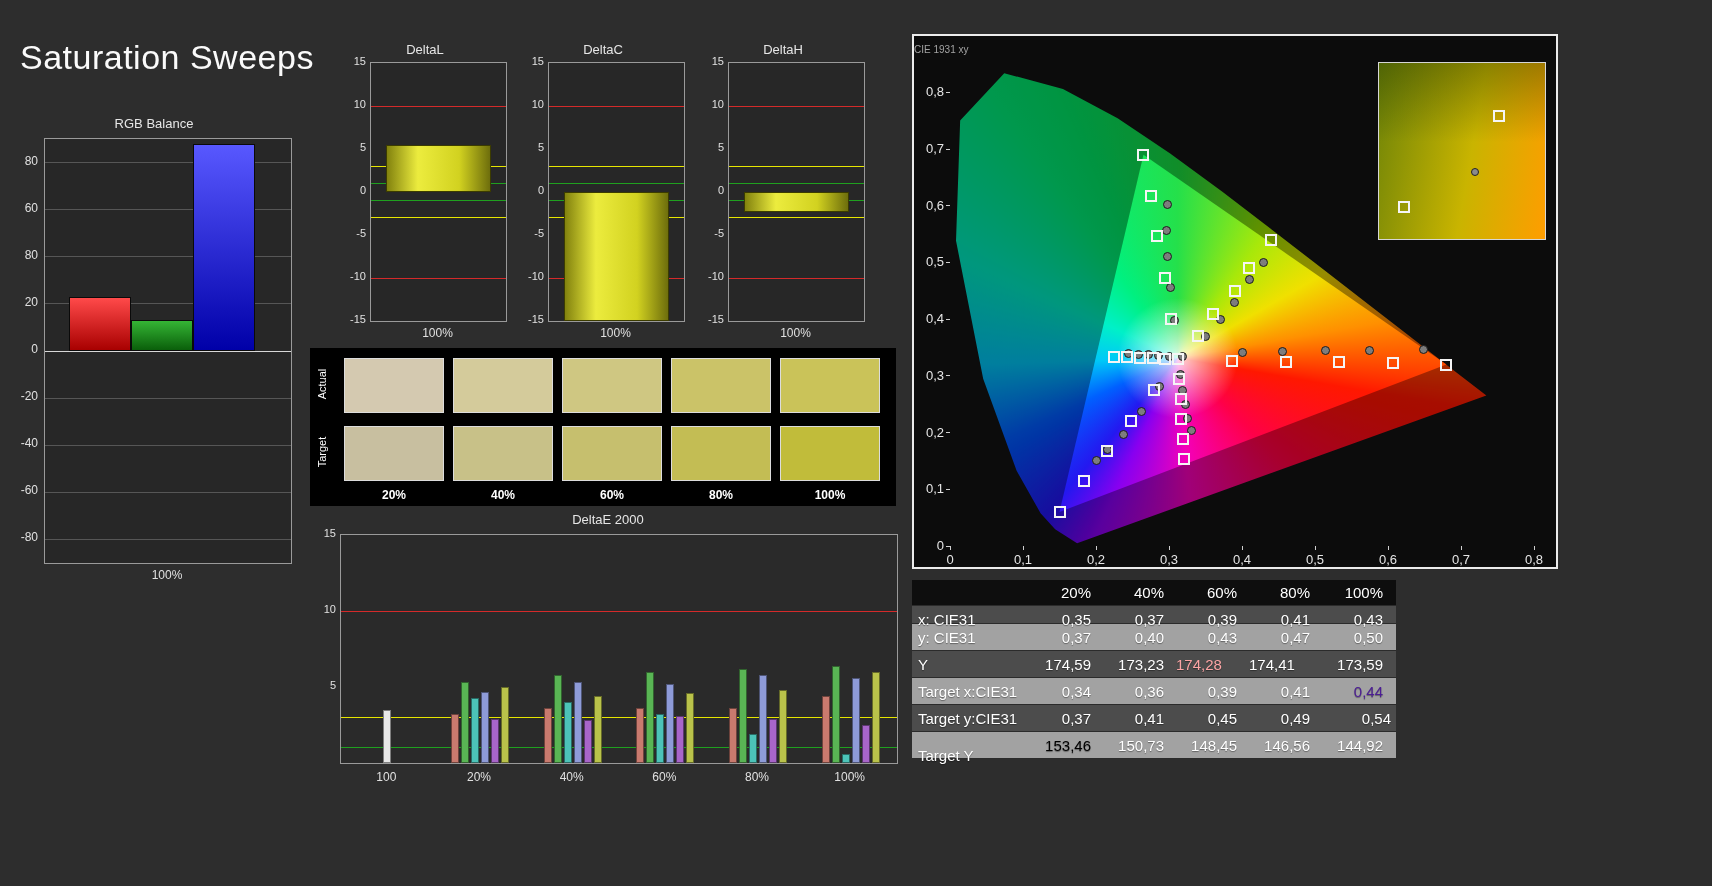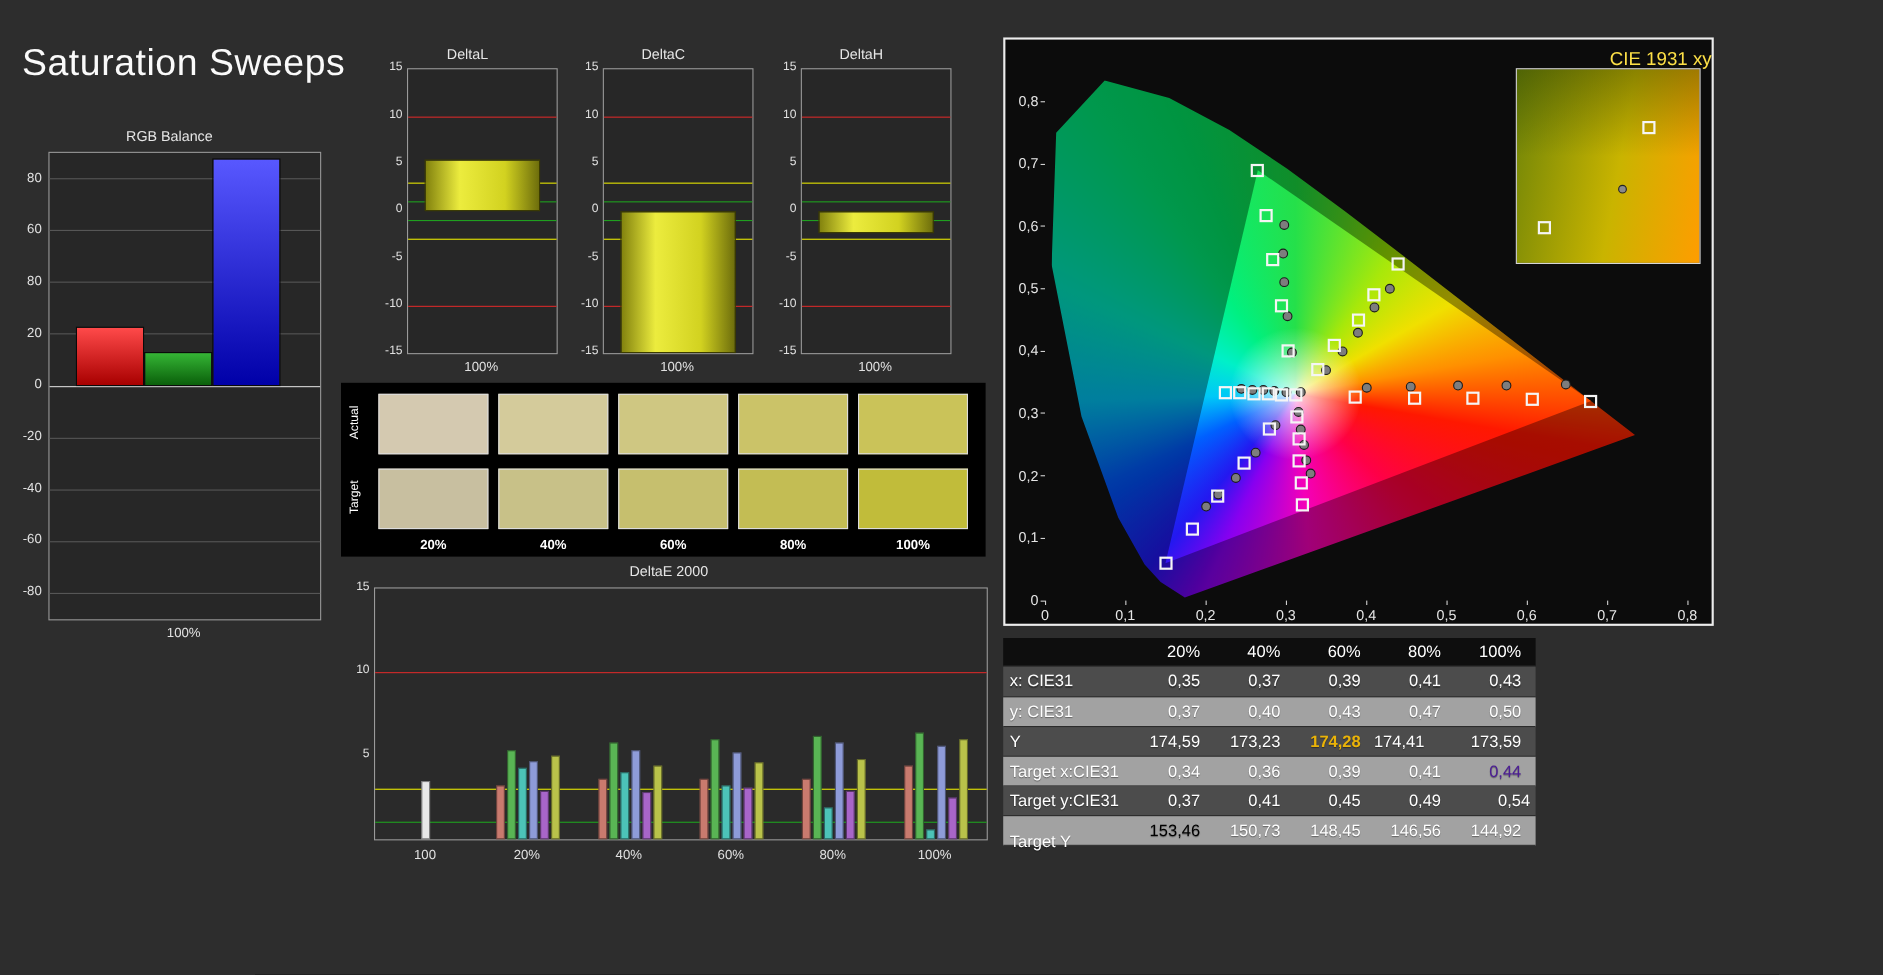--- a/index.html
+++ b/index.html
@@ -25,21 +25,21 @@
   
   #swatch-panel { position:absolute; left:310px; top:348px; width:586px; height:158px; background:#000; }
 
   
   #deltae-panel { position:absolute; left:314px; top:512px; width:588px; height:292px; }
   #deltae-plot  { position:absolute; left:26px; top:22px; width:556px; height:228px; background:#2a2a2a; border:1px solid #9a9a9a; }
 
   
   #cie-panel { position:absolute; left:912px; top:34px; width:646px; height:535px; background:#0c0c0c;
                border:2px solid #ececec; box-sizing:border-box; }
-  .cie-title { position:absolute; top:8px; left:0; width:100%; text-align:right; font-size:17px; color:#fde047; }
+  .cie-title { position:absolute; top:8px; left:0; width:100%; text-align:left; font-size:10px; color:#a3a3a3; }
   #cie-plot  { position:absolute; left:36px; top:28px; width:584px; height:482px; }
   .cie-gradient { position:absolute; inset:0;
     background:
       radial-gradient(circle at 39% 61%, rgba(255,255,255,.85) 0%, rgba(255,255,255,0) 13%),
       conic-gradient(from 0deg at 39% 61%,
         #25e04a 0deg, #a8e80a 35deg, #f0e000 60deg, #ff9000 80deg,
         #ff1800 100deg, #ff0048 135deg, #f400b8 175deg, #8800f0 205deg,
         #2418f0 220deg, #0060ff 245deg, #00c8f8 268deg, #00f0c8 295deg,
         #00f080 325deg, #25e04a 360deg);
   }
@@ -341,41 +341,41 @@
 
   <div id="data-table">
       <div style="display: flex; height: 26px; line-height: 26px; background: rgb(14, 14, 14); border-bottom: 1px solid rgb(43, 43, 43); box-sizing: border-box;">
         <div style="width: 118px; box-sizing: border-box; font-size: 15px; color: rgb(255, 255, 255); text-shadow: rgba(0, 0, 0, 0.4) 0px 1px 1px; text-align: left; padding-left: 6px;"></div>
         <div style="width: 73px; box-sizing: border-box; font-size: 15px; color: rgb(255, 255, 255); text-shadow: rgba(0, 0, 0, 0.4) 0px 1px 1px; text-align: right; padding-right: 12px;">20%</div>
         <div style="width: 73px; box-sizing: border-box; font-size: 15px; color: rgb(255, 255, 255); text-shadow: rgba(0, 0, 0, 0.4) 0px 1px 1px; text-align: right; padding-right: 12px;">40%</div>
         <div style="width: 73px; box-sizing: border-box; font-size: 15px; color: rgb(255, 255, 255); text-shadow: rgba(0, 0, 0, 0.4) 0px 1px 1px; text-align: right; padding-right: 12px;">60%</div>
         <div style="width: 73px; box-sizing: border-box; font-size: 15px; color: rgb(255, 255, 255); text-shadow: rgba(0, 0, 0, 0.4) 0px 1px 1px; text-align: right; padding-right: 12px;">80%</div>
         <div style="width: 73px; box-sizing: border-box; font-size: 15px; color: rgb(255, 255, 255); text-shadow: rgba(0, 0, 0, 0.4) 0px 1px 1px; text-align: right; padding-right: 12px;">100%</div>
       </div>
-      <div style="display: flex; height: 28px; line-height: 27px; background: rgb(76, 76, 76); border-bottom: 1px solid rgb(43, 43, 43); box-sizing: border-box;">
+      <div style="display: flex; height: 18px; line-height: 27px; background: rgb(76, 76, 76); border-bottom: 1px solid rgb(43, 43, 43); box-sizing: border-box;">
         <div style="width: 118px; box-sizing: border-box; font-size: 15px; color: rgb(255, 255, 255); text-shadow: rgba(0, 0, 0, 0.4) 0px 1px 1px; text-align: left; padding-left: 6px;">x: CIE31</div>
         <div style="width: 73px; box-sizing: border-box; font-size: 15px; color: rgb(255, 255, 255); text-shadow: rgba(0, 0, 0, 0.4) 0px 1px 1px; text-align: right; padding-right: 12px;">0,35</div>
         <div style="width: 73px; box-sizing: border-box; font-size: 15px; color: rgb(255, 255, 255); text-shadow: rgba(0, 0, 0, 0.4) 0px 1px 1px; text-align: right; padding-right: 12px;">0,37</div>
         <div style="width: 73px; box-sizing: border-box; font-size: 15px; color: rgb(255, 255, 255); text-shadow: rgba(0, 0, 0, 0.4) 0px 1px 1px; text-align: right; padding-right: 12px;">0,39</div>
         <div style="width: 73px; box-sizing: border-box; font-size: 15px; color: rgb(255, 255, 255); text-shadow: rgba(0, 0, 0, 0.4) 0px 1px 1px; text-align: right; padding-right: 12px;">0,41</div>
         <div style="width: 73px; box-sizing: border-box; font-size: 15px; color: rgb(255, 255, 255); text-shadow: rgba(0, 0, 0, 0.4) 0px 1px 1px; text-align: right; padding-right: 12px;">0,43</div>
       </div>
       <div style="display: flex; height: 27px; line-height: 27px; background: rgb(162, 162, 162); border-bottom: 1px solid rgb(43, 43, 43); box-sizing: border-box;">
         <div style="width: 118px; box-sizing: border-box; font-size: 15px; color: rgb(255, 255, 255); text-shadow: rgba(0, 0, 0, 0.4) 0px 1px 1px; text-align: left; padding-left: 6px;">y: CIE31</div>
         <div style="width: 73px; box-sizing: border-box; font-size: 15px; color: rgb(255, 255, 255); text-shadow: rgba(0, 0, 0, 0.4) 0px 1px 1px; text-align: right; padding-right: 12px;">0,37</div>
         <div style="width: 73px; box-sizing: border-box; font-size: 15px; color: rgb(255, 255, 255); text-shadow: rgba(0, 0, 0, 0.4) 0px 1px 1px; text-align: right; padding-right: 12px;">0,40</div>
         <div style="width: 73px; box-sizing: border-box; font-size: 15px; color: rgb(255, 255, 255); text-shadow: rgba(0, 0, 0, 0.4) 0px 1px 1px; text-align: right; padding-right: 12px;">0,43</div>
         <div style="width: 73px; box-sizing: border-box; font-size: 15px; color: rgb(255, 255, 255); text-shadow: rgba(0, 0, 0, 0.4) 0px 1px 1px; text-align: right; padding-right: 12px;">0,47</div>
         <div style="width: 73px; box-sizing: border-box; font-size: 15px; color: rgb(255, 255, 255); text-shadow: rgba(0, 0, 0, 0.4) 0px 1px 1px; text-align: right; padding-right: 12px;">0,50</div>
       </div>
       <div style="display: flex; height: 27px; line-height: 27px; background: rgb(76, 76, 76); border-bottom: 1px solid rgb(43, 43, 43); box-sizing: border-box;">
         <div style="width: 118px; box-sizing: border-box; font-size: 15px; color: rgb(255, 255, 255); text-shadow: rgba(0, 0, 0, 0.4) 0px 1px 1px; text-align: left; padding-left: 6px;">Y</div>
         <div style="width: 73px; box-sizing: border-box; font-size: 15px; color: rgb(255, 255, 255); text-shadow: rgba(0, 0, 0, 0.4) 0px 1px 1px; text-align: right; padding-right: 12px;">174,59</div>
         <div style="width: 73px; box-sizing: border-box; font-size: 15px; color: rgb(255, 255, 255); text-shadow: rgba(0, 0, 0, 0.4) 0px 1px 1px; text-align: right; padding-right: 12px;">173,23</div>
-        <div style="width: 73px; box-sizing: border-box; font-size: 15px; color: #eab308; text-shadow: rgba(0, 0, 0, 0.4) 0px 1px 1px; text-align: right; padding-right: 12px; font-weight: bold;">174,28</div>
+        <div style="width: 73px; box-sizing: border-box; font-size: 15px; color: #fca5a5; text-shadow: rgba(0, 0, 0, 0.4) 0px 1px 1px; text-align: left; padding-right: 12px;">174,28</div>
         <div style="width: 73px; box-sizing: border-box; font-size: 15px; color: rgb(255, 255, 255); text-shadow: rgba(0, 0, 0, 0.4) 0px 1px 1px; padding-right: 12px;">174,41</div>
         <div style="width: 73px; box-sizing: border-box; font-size: 15px; color: rgb(255, 255, 255); text-shadow: rgba(0, 0, 0, 0.4) 0px 1px 1px; text-align: right; padding-right: 12px;">173,59</div>
       </div>
       <div style="display: flex; height: 27px; line-height: 27px; background: rgb(162, 162, 162); border-bottom: 1px solid rgb(43, 43, 43); box-sizing: border-box;">
         <div style="width: 118px; box-sizing: border-box; font-size: 15px; color: rgb(255, 255, 255); text-shadow: rgba(0, 0, 0, 0.4) 0px 1px 1px; text-align: left; padding-left: 6px;">Target x:CIE31</div>
         <div style="width: 73px; box-sizing: border-box; font-size: 15px; color: rgb(255, 255, 255); text-shadow: rgba(0, 0, 0, 0.4) 0px 1px 1px; text-align: right; padding-right: 12px;">0,34</div>
         <div style="width: 73px; box-sizing: border-box; font-size: 15px; color: rgb(255, 255, 255); text-shadow: rgba(0, 0, 0, 0.4) 0px 1px 1px; text-align: right; padding-right: 12px;">0,36</div>
         <div style="width: 73px; box-sizing: border-box; font-size: 15px; color: rgb(255, 255, 255); text-shadow: rgba(0, 0, 0, 0.4) 0px 1px 1px; text-align: right; padding-right: 12px;">0,39</div>
         <div style="width: 73px; box-sizing: border-box; font-size: 15px; color: rgb(255, 255, 255); text-shadow: rgba(0, 0, 0, 0.4) 0px 1px 1px; text-align: right; padding-right: 12px;">0,41</div>
         <div style="width: 73px; box-sizing: border-box; font-size: 15px; color: #4c1d95; text-shadow: rgba(0, 0, 0, 0.4) 0px 1px 1px; text-align: right; padding-right: 12px;">0,44</div>

